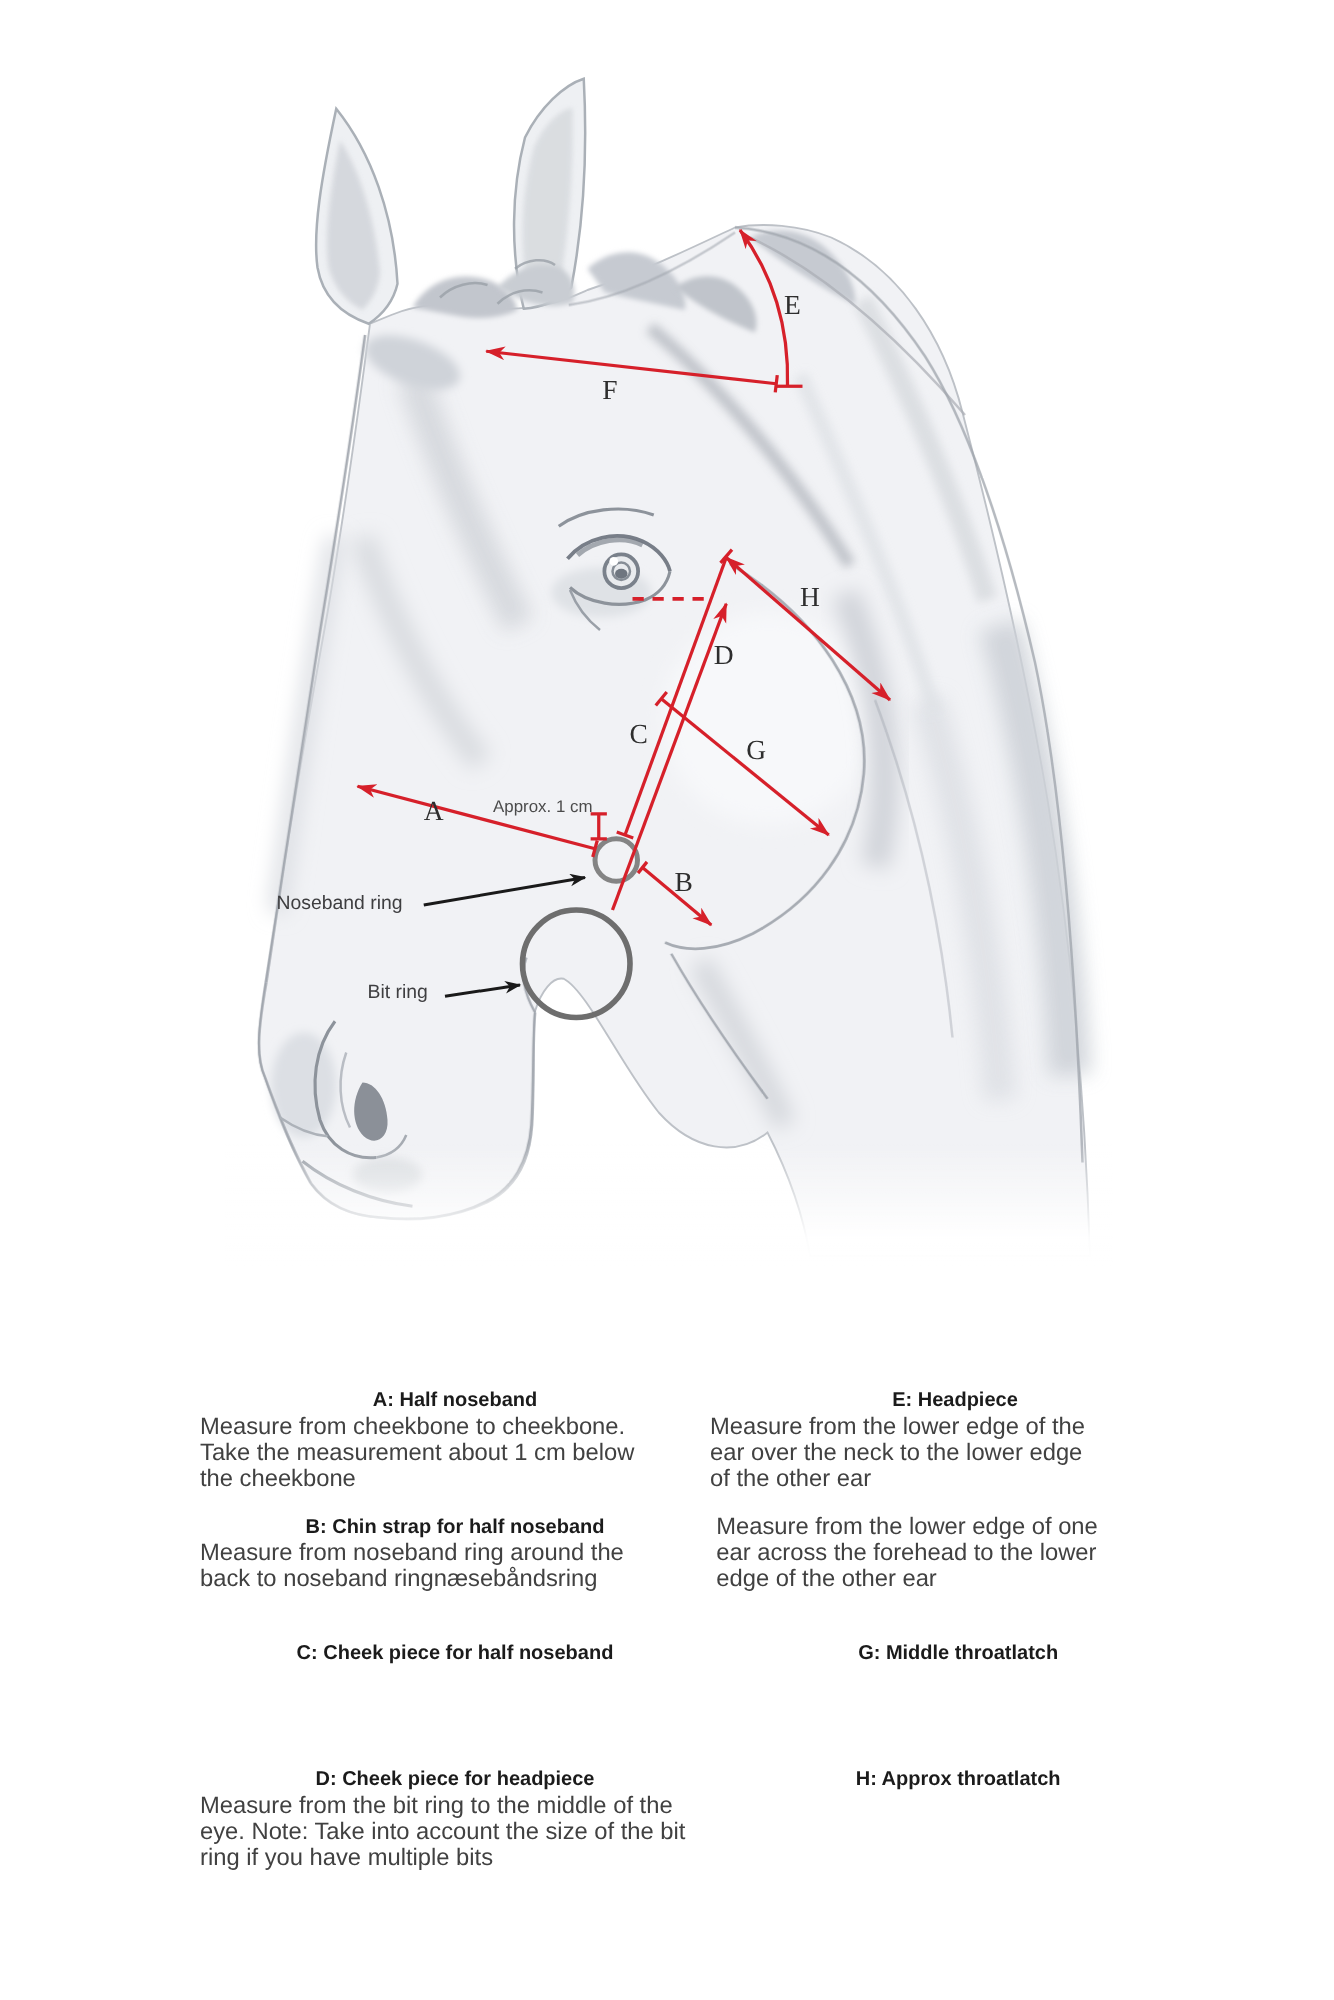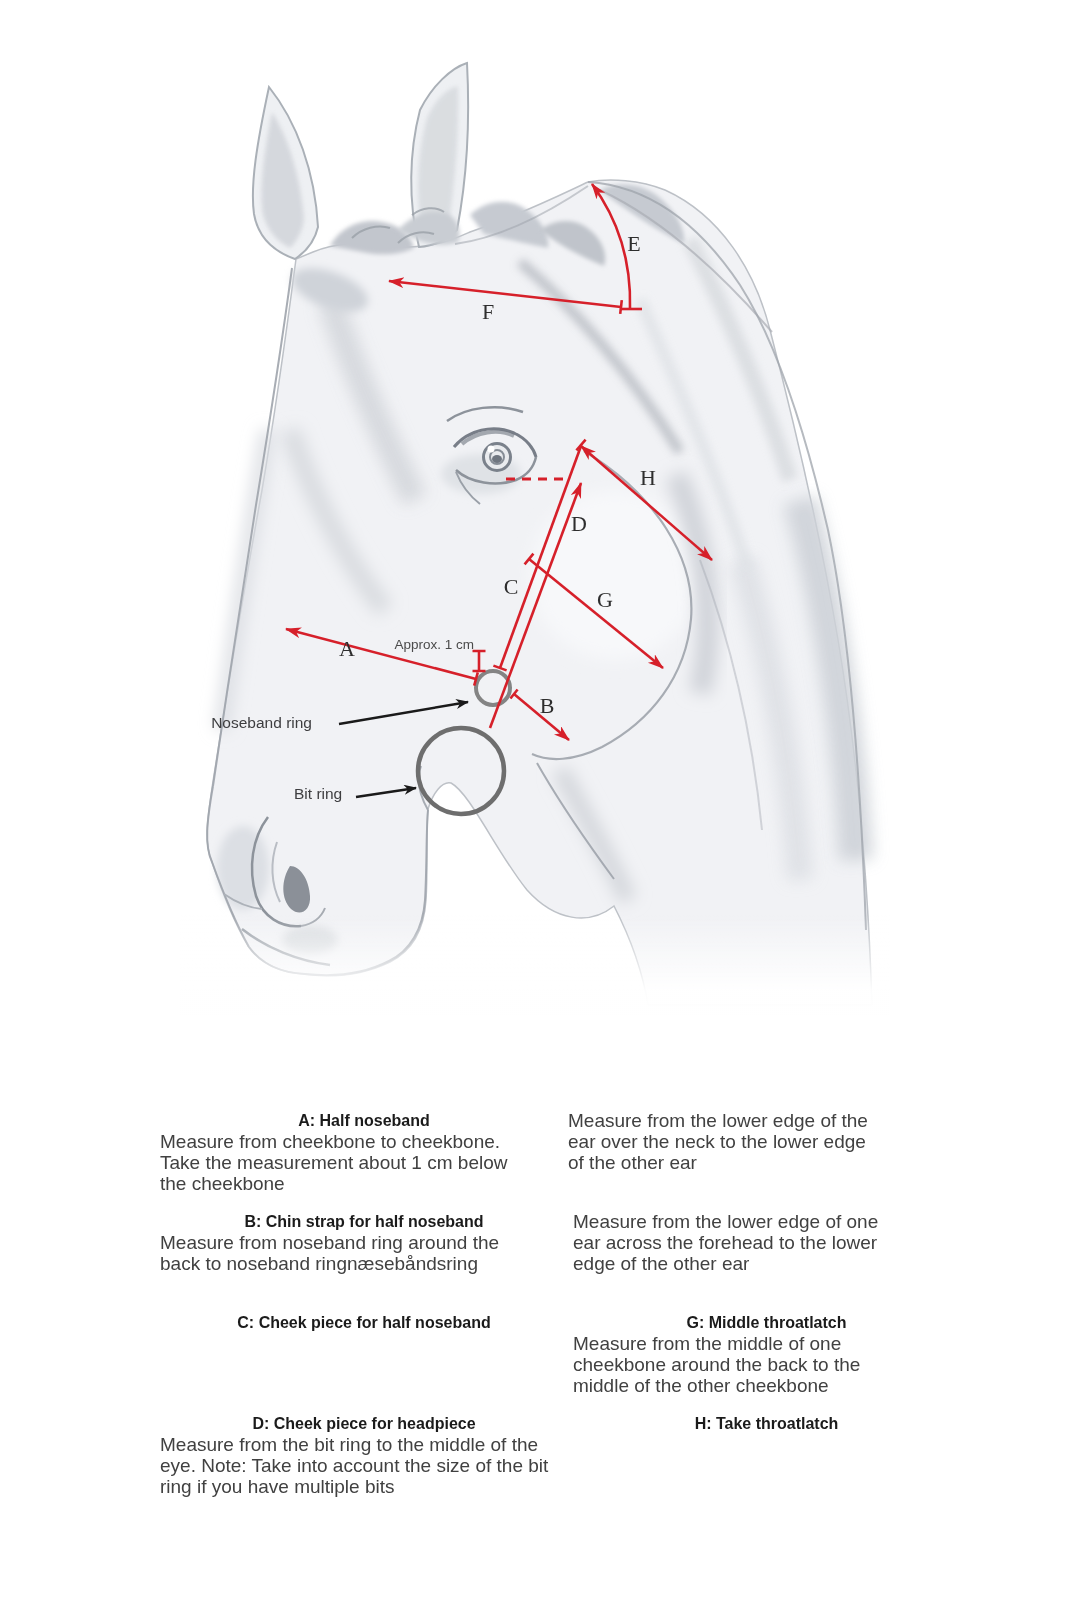--- a/index.html
+++ b/index.html
@@ -172,57 +172,55 @@
   <span class="letter" style="left:347px;top:649px">A</span>
   <span class="letter" style="left:547px;top:706px">B</span>
   <span class="letter" style="left:511px;top:587px">C</span>
   <span class="letter" style="left:579px;top:524px">D</span>
   <span class="letter" style="left:634px;top:244px">E</span>
   <span class="letter" style="left:488px;top:312px">F</span>
   <span class="letter" style="left:605px;top:600px">G</span>
   <span class="letter" style="left:648px;top:478px">H</span>
 
   <span class="approx" style="left:474px;top:645px">Approx. 1 cm</span>
-  <span class="ann r" style="left:312px;top:723px">Noseband ring</span>
+  <span class="ann r" style="left:322px;top:723px">Noseband ring</span>
   <span class="ann l" style="left:294px;top:794px">Bit ring</span>
 
   <div class="legend">
     <div class="item">
       <p class="t">A: Half noseband</p>
       <p class="b">Measure from cheekbone to cheekbone.
 Take the measurement about 1 cm below
 the cheekbone</p>
     </div>
     <div class="item">
+      <p class="t">E: Headpiece</p>
       <p class="b">Measure from the lower edge of the
 ear over the neck to the lower edge
 of the other ear</p>
     </div>
     <div class="item">
       <p class="t">B: Chin strap for half noseband</p>
       <p class="b">Measure from noseband ring around the
 back to noseband ringnæsebåndsring</p>
     </div>
     <div class="item indent">
       <p class="b">Measure from the lower edge of one
 ear across the forehead to the lower
 edge of the other ear</p>
     </div>
     <div class="item">
       <p class="t">C: Cheek piece for half noseband</p>
     </div>
     <div class="item indent">
       <p class="t">G: Middle throatlatch</p>
-      <p class="b">Measure from the middle of one
-cheekbone around the back to the
-middle of the other cheekbone</p>
     </div>
     <div class="item">
       <p class="t">D: Cheek piece for headpiece</p>
       <p class="b">Measure from the bit ring to the middle of the
 eye. Note: Take into account the size of the bit
 ring if you have multiple bits</p>
     </div>
     <div class="item indent">
-      <p class="t">H: Take throatlatch</p>
+      <p class="t">H: Approx throatlatch</p>
     </div>
   </div>
 </div>
 
 </body></html>

